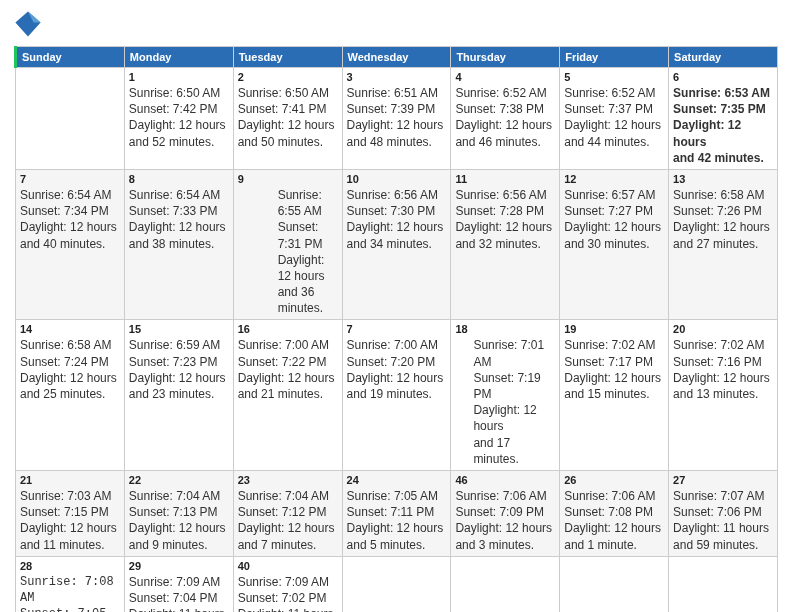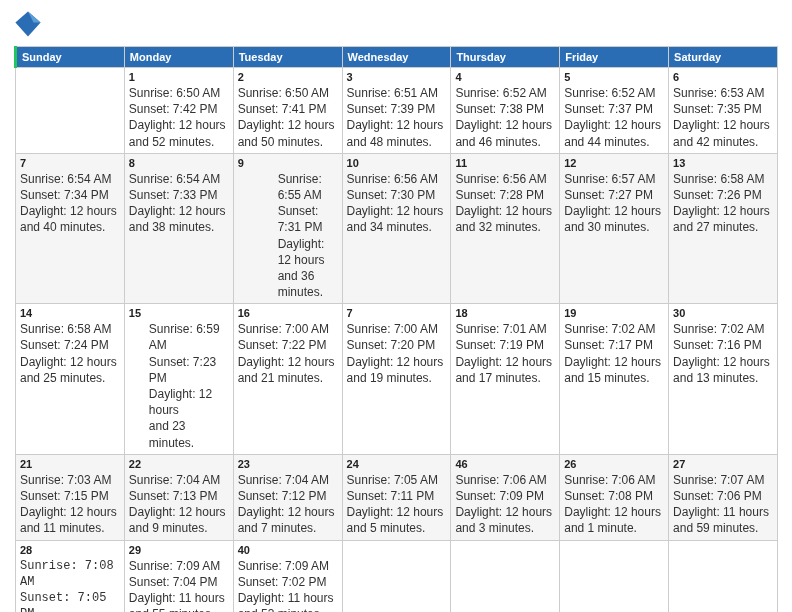--- a/index.html
+++ b/index.html
@@ -159,21 +159,21 @@
           </td>
           <td>
             <div class="day-num">5</div>
             <div class="day-info" style="white-space: pre-line;">Sunrise: 6:52 AM
 Sunset: 7:37 PM
 Daylight: 12 hours
 and 44 minutes.</div>
           </td>
           <td>
             <div class="day-num">6</div>
-            <div class="day-info" style="white-space: pre-line;">Sunrise: 6:53 AM
+            <div class="day-info" style="white-space: pre-line; font-weight: bold;">Sunrise: 6:53 AM
 Sunset: 7:35 PM
 Daylight: 12 hours
 and 42 minutes.</div>
           </td>
         </tr>
         <tr>
           <td>
             <div class="day-num">7</div>
             <div class="day-info" style="white-space: pre-line;">Sunrise: 6:54 AM
 Sunset: 7:34 PM
@@ -226,55 +226,55 @@
         <tr>
           <td>
             <div class="day-num">14</div>
             <div class="day-info" style="white-space: pre-line;">Sunrise: 6:58 AM
 Sunset: 7:24 PM
 Daylight: 12 hours
 and 25 minutes.</div>
           </td>
           <td>
             <div class="day-num">15</div>
-            <div class="day-info" style="white-space: pre-line; margin-left: 20px;">Sunrise: 6:59 AM
+            <div class="day-info" style="white-space: pre-line;">Sunrise: 6:59 AM
 Sunset: 7:23 PM
 Daylight: 12 hours
 and 23 minutes.</div>
           </td>
           <td>
             <div class="day-num">16</div>
             <div class="day-info" style="white-space: pre-line;">Sunrise: 7:00 AM
 Sunset: 7:22 PM
 Daylight: 12 hours
 and 21 minutes.</div>
           </td>
           <td>
             <div class="day-num">7</div>
             <div class="day-info" style="white-space: pre-line;">Sunrise: 7:00 AM
 Sunset: 7:20 PM
 Daylight: 12 hours
 and 19 minutes.</div>
           </td>
           <td>
             <div class="day-num">18</div>
-            <div class="day-info" style="white-space: pre-line;">Sunrise: 7:01 AM
+            <div class="day-info" style="white-space: pre-line; margin-left: 18px;">Sunrise: 7:01 AM
 Sunset: 7:19 PM
 Daylight: 12 hours
 and 17 minutes.</div>
           </td>
           <td>
             <div class="day-num">19</div>
             <div class="day-info" style="white-space: pre-line;">Sunrise: 7:02 AM
 Sunset: 7:17 PM
 Daylight: 12 hours
 and 15 minutes.</div>
           </td>
           <td>
-            <div class="day-num">30</div>
+            <div class="day-num">20</div>
             <div class="day-info" style="white-space: pre-line;">Sunrise: 7:02 AM
 Sunset: 7:16 PM
 Daylight: 12 hours
 and 13 minutes.</div>
           </td>
         </tr>
         <tr>
           <td>
             <div class="day-num">21</div>
             <div class="day-info" style="white-space: pre-line;">Sunrise: 7:03 AM

